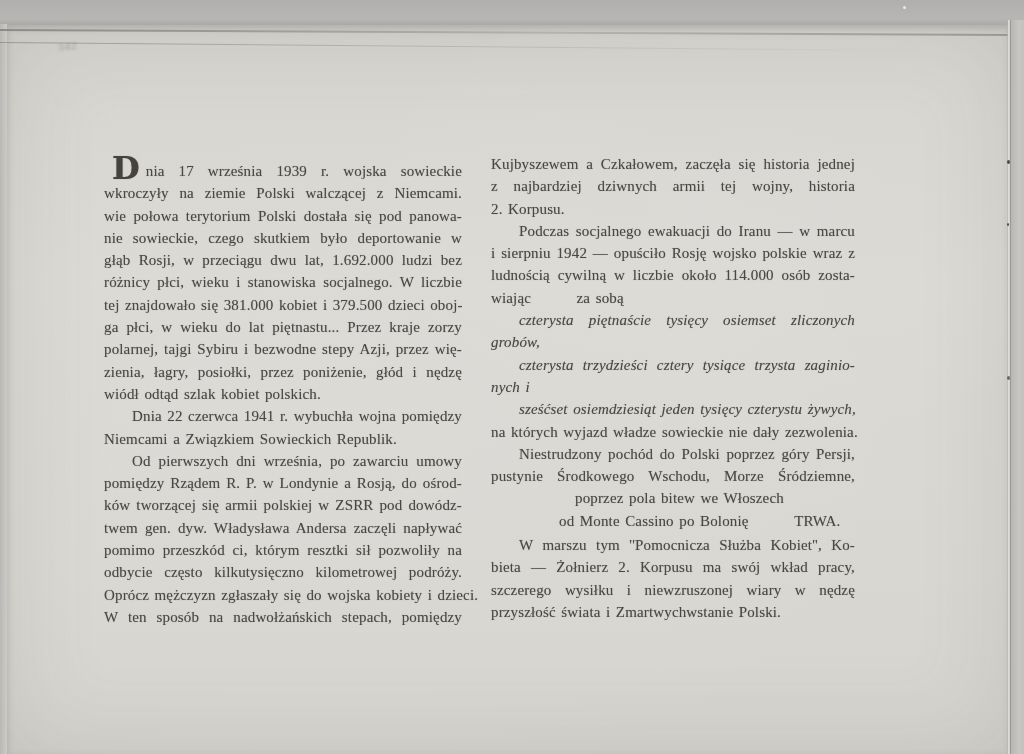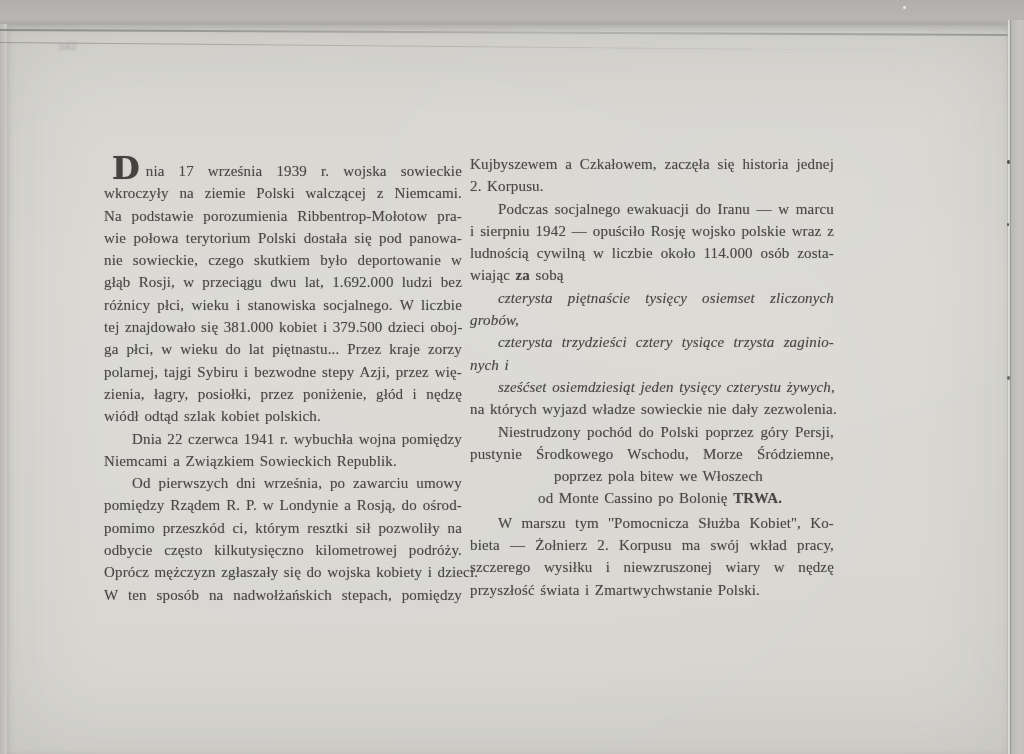--- a/index.html
+++ b/index.html
@@ -54,31 +54,31 @@
   .speck.s2{right:15px;top:223px;width:2px;height:3px;}
   .speck.s3{right:14px;top:376px;width:3px;height:4px;opacity:.8;}
   .white-speck{position:absolute;right:118px;top:6px;width:3px;height:3px;border-radius:50%;background:#e9e9e6;}
 
   .text-col{
     position:absolute;
     color:#4a4845;font-size:15px;line-height:22.3px;
     text-shadow:0 0 1px rgba(72,70,66,.38);
   }
   .col-left{left:104px;top:160px;width:358px;}
-  .col-right{left:470px;top:153px;width:364px;}
+  .col-right{left:491px;top:153px;width:364px;}
   .line{
     height:22.3px;
     text-align:justify;text-align-last:justify;
     word-spacing:1.6px;letter-spacing:.15px;
     white-space:nowrap;overflow:visible;
   }
   .line.leftalign{text-align:left;text-align-last:left;}
   .line.indent{padding-left:28px;}
   .line.italic{font-style:italic;}
-  .bold{font-weight:bold;}
+  .bold{font-weight:normal;margin-left:40px;}
   .dropcap{
     font-size:32px;font-weight:bold;line-height:1px;
     vertical-align:-3px;letter-spacing:6px;margin-left:8px;
     color:#45423f;text-shadow:0 0 1px rgba(60,58,55,.5);
     font-family:"DejaVu Serif",serif;
   }
 </style>
 </head>
 <body>
 
@@ -91,41 +91,43 @@
 <div class="fold-line"></div>
 <div class="pencil-smudge">342</div>
 <div class="speck s1"></div>
 <div class="speck s2"></div>
 <div class="speck s3"></div>
 <div class="white-speck"></div>
 
 <div class="text-col col-left">
     <div class="line"><span class="dropcap">D</span><span>nia 17 września 1939 r. wojska sowieckie</span></div>
     <div class="line">wkroczyły na ziemie Polski walczącej z Niemcami.</div>
-    <div class="line">Na podstawie porozumienia Ribbentrop-Mołotow pra-</div>
     <div class="line">wie połowa terytorium Polski dostała się pod panowa-</div>
     <div class="line">nie sowieckie, czego skutkiem było deportowanie w</div>
     <div class="line">głąb Rosji, w przeciągu dwu lat, 1.692.000 ludzi bez</div>
     <div class="line">różnicy płci, wieku i stanowiska socjalnego. W liczbie</div>
     <div class="line">tej znajdowało się 381.000 kobiet i 379.500 dzieci oboj-</div>
     <div class="line">ga płci, w wieku do lat piętnastu... Przez kraje zorzy</div>
     <div class="line">polarnej, tajgi Sybiru i bezwodne stepy Azji, przez wię-</div>
     <div class="line">zienia, łagry, posiołki, przez poniżenie, głód i nędzę</div>
     <div class="line leftalign">wiódł odtąd szlak kobiet polskich.</div>
     <div class="line indent">Dnia 22 czerwca 1941 r. wybuchła wojna pomiędzy</div>
     <div class="line leftalign">Niemcami a Związkiem Sowieckich Republik.</div>
     <div class="line indent">Od pierwszych dni września, po zawarciu umowy</div>
     <div class="line">pomiędzy Rządem R. P. w Londynie a Rosją, do ośrod-</div>
+    <div class="line">ków tworzącej się armii polskiej w ZSRR pod dowódz-</div>
+    <div class="line">twem gen. dyw. Władysława Andersa zaczęli napływać</div>
     <div class="line">pomimo przeszkód ci, którym resztki sił pozwoliły na</div>
     <div class="line">odbycie często kilkutysięczno kilometrowej podróży.</div>
     <div class="line">Oprócz mężczyzn zgłaszały się do wojska kobiety i dzieci.</div>
     <div class="line">W ten sposób na nadwołżańskich stepach, pomiędzy</div>
   </div>
 <div class="text-col col-right">
     <div class="line">Kujbyszewem a Czkałowem, zaczęła się historia jednej</div>
+    <div class="line">z najbardziej dziwnych armii tej wojny, historia</div>
     <div class="line leftalign">2. Korpusu.</div>
     <div class="line indent">Podczas socjalnego ewakuacji do Iranu — w marcu</div>
     <div class="line">i sierpniu 1942 — opuściło Rosję wojsko polskie wraz z</div>
     <div class="line">ludnością cywilną w liczbie około 114.000 osób zosta-</div>
     <div class="line leftalign"><span>wiając </span><span class="bold">za</span><span> sobą</span></div>
     <div class="line italic indent">czterysta piętnaście tysięcy osiemset zliczonych</div>
     <div class="line leftalign italic">grobów,</div>
     <div class="line italic indent">czterysta trzydzieści cztery tysiące trzysta zaginio-</div>
     <div class="line leftalign italic">nych i</div>
     <div class="line italic indent">sześćset osiemdziesiąt jeden tysięcy czterystu żywych,</div>

